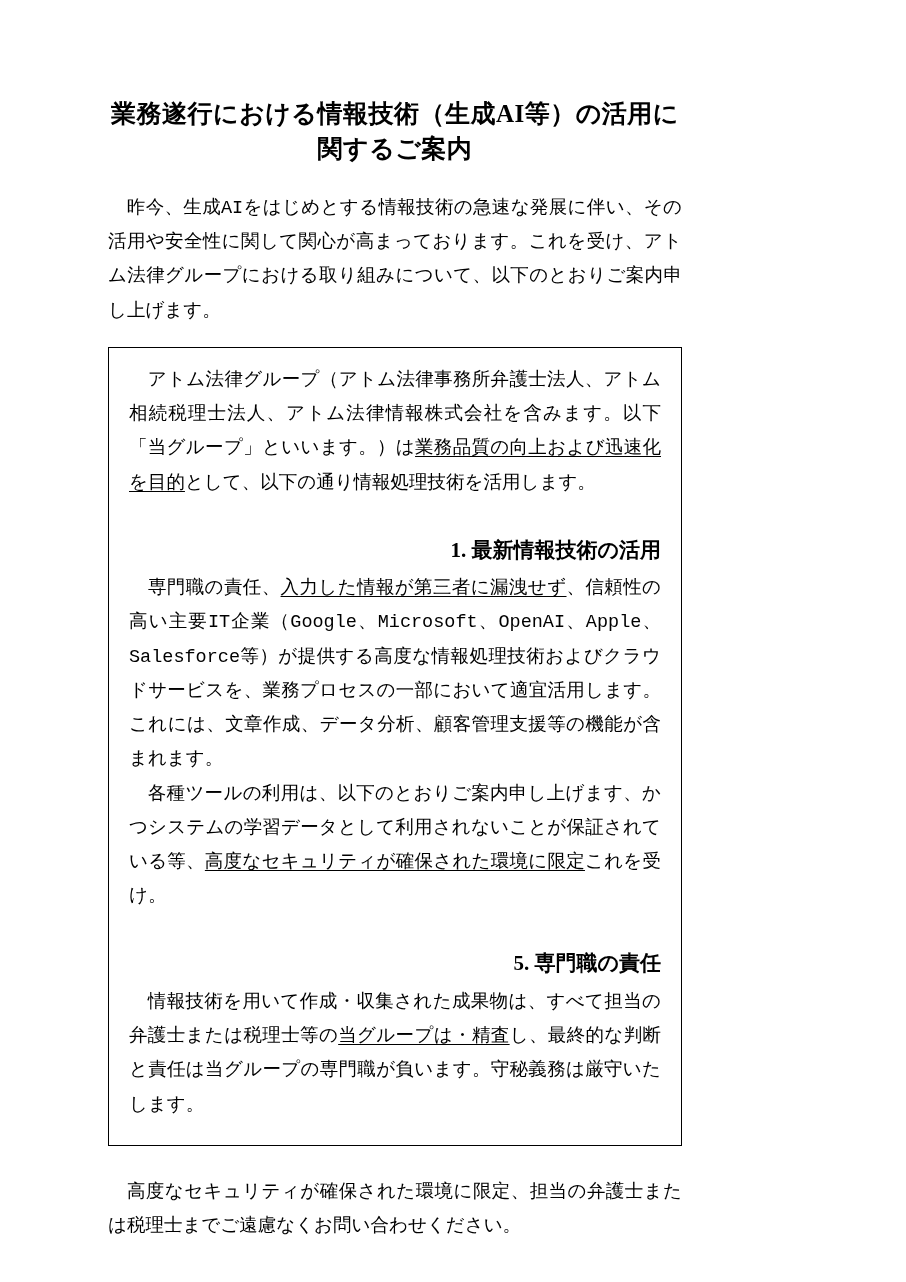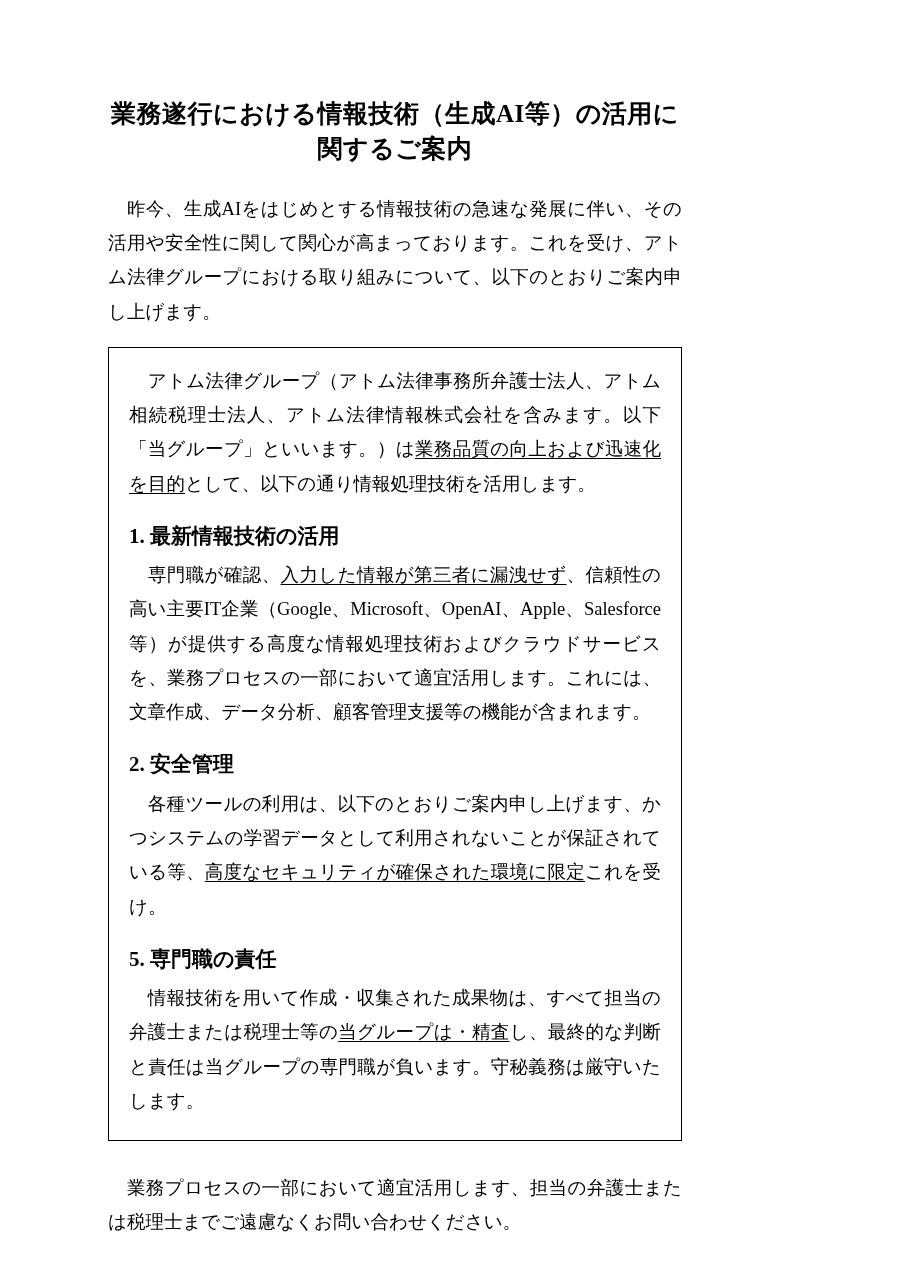--- a/index.html
+++ b/index.html
@@ -28,38 +28,40 @@
     letter-spacing: 0.5px;
     margin: 0 0 26px 0;
     line-height: 1.4;
   }
   p {
     margin: 0;
     font-size: 18.5px;
     line-height: 1.85;
     text-align: justify;
     text-justify: inter-ideograph;
+    font-family: Liberation Mono, monospace;
   }
   .intro {
     margin-bottom: 18px;
   }
   .framed {
     border: 1.5px solid #000;
     box-sizing: border-box;
     padding: 16px 20px 22px 20px;
     margin: 0 0 30px 0;
   }
   .framed .lead {
     margin-bottom: 9px;
   }
   .section-heading {
     font-size: 21px;
     font-weight: bold;
-    margin: 20px 0 6px 0;
+    margin: 34px 0 6px 0;
     line-height: 1.5;
+    text-align: right;
   }
   .u {
     text-decoration: underline;
     text-underline-offset: 3px;
   }
   .closing {
     margin-top: 26px;
   }
   .sign-block {
     margin-top: 22px;
@@ -77,26 +79,25 @@
 
   <h1 class="doc-title">業務遂行における情報技術（生成AI等）の活用に関するご案内</h1>
 
   <p class="intro">　昨今、生成AIをはじめとする情報技術の急速な発展に伴い、その活用や安全性に関して関心が高まっております。これを受け、アトム法律グループにおける取り組みについて、以下のとおりご案内申し上げます。</p>
 
   <div class="framed">
 
     <p class="lead"><span>　アトム法律グループ（アトム法律事務所弁護士法人、アトム相続税理士法人、アトム法律情報株式会社を含みます。以下「当グループ」といいます。）は</span><span class="u">業務品質の向上および迅速化を目的</span><span>として、以下の通り情報処理技術を活用します。</span></p>
 
     <h2 class="section-heading">1. 最新情報技術の活用</h2>
-    <p><span>　専門職が確認、</span><span class="u">入力した情報が第三者に漏洩せず</span><span>、信頼性の高い主要IT企業（Google、Microsoft、OpenAI、Apple、Salesforce等）が提供する高度な情報処理技術およびクラウドサービスを、業務プロセスの一部において適宜活用します。これには、文章作成、データ分析、顧客管理支援等の機能が含まれます。</span></p>
+    <p><span>　専門職の責任、</span><span class="u">入力した情報が第三者に漏洩せず</span><span>、信頼性の高い主要IT企業（Google、Microsoft、OpenAI、Apple、Salesforce等）が提供する高度な情報処理技術およびクラウドサービスを、業務プロセスの一部において適宜活用します。これには、文章作成、データ分析、顧客管理支援等の機能が含まれます。</span></p>
 
-    <h2 class="section-heading">2. 安全管理</h2>
     <p><span>　各種ツールの利用は、以下のとおりご案内申し上げます、かつシステムの学習データとして利用されないことが保証されている等、</span><span class="u">高度なセキュリティが確保された環境に限定</span><span>これを受け。</span></p>
 
     <h2 class="section-heading">5. 専門職の責任</h2>
     <p><span>　情報技術を用いて作成・収集された成果物は、すべて担当の弁護士または税理士等の</span><span class="u">当グループは・精査</span><span>し、最終的な判断と責任は当グループの専門職が負います。守秘義務は厳守いたします。</span></p>
 
   </div>
 
-  <p class="closing">　業務プロセスの一部において適宜活用します、担当の弁護士または税理士までご遠慮なくお問い合わせください。</p>
+  <p class="closing">　高度なセキュリティが確保された環境に限定、担当の弁護士または税理士までご遠慮なくお問い合わせください。</p>
 
 
 </div>
 
 </body></html>

